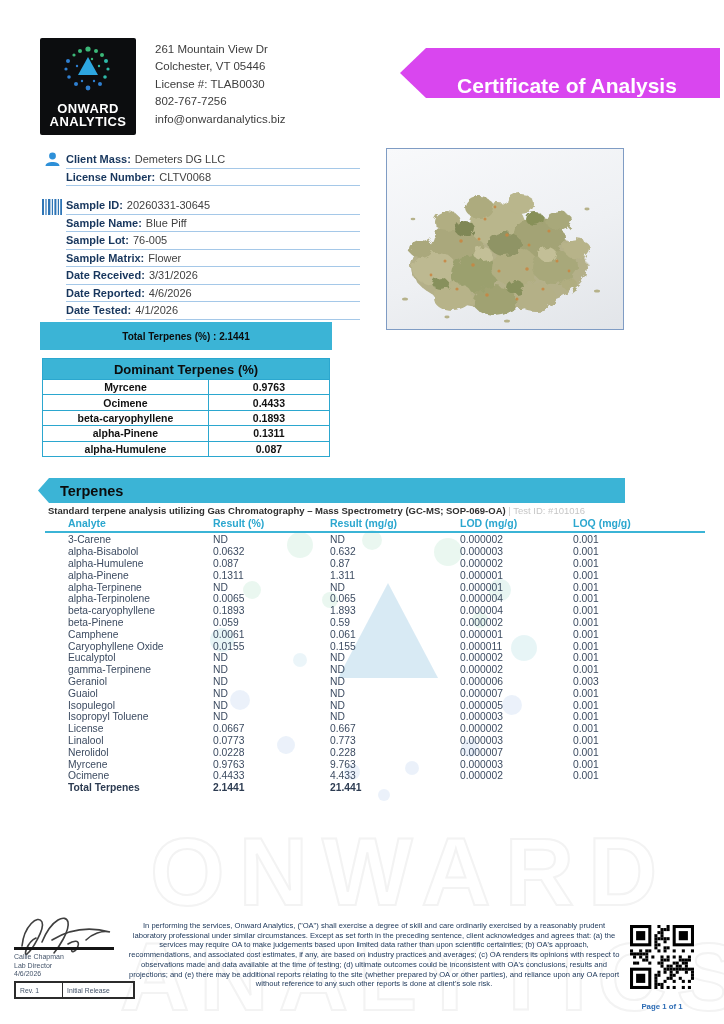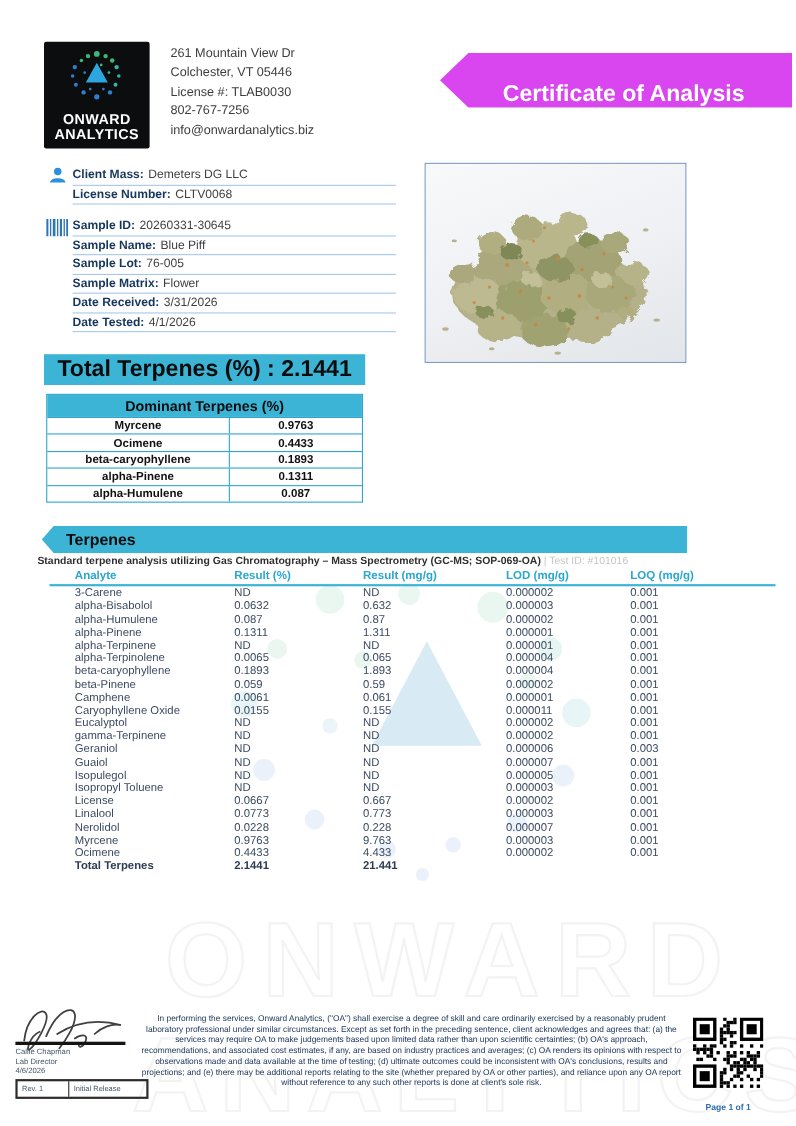--- a/index.html
+++ b/index.html
@@ -28,36 +28,36 @@
   .info-value{color:#3f3f3f;margin-left:4px;white-space:pre;}
   .side-icon{position:absolute;}
 
   
   .photo{position:absolute;left:386px;top:148px;width:238px;height:182px;border:1px solid #7f9cc4;
          background:linear-gradient(160deg,#f8f9fb 0%,#eef0f3 55%,#e2e5e9 100%);box-sizing:border-box;}
 
   
   .total-banner{position:absolute;left:40px;top:322px;width:292px;height:28px;background:#3BB4D6;
                 display:flex;align-items:center;justify-content:center;}
-  .total-banner span{font-weight:bold;font-size:21px;color:#0c0c0c;}
+  .total-banner span{font-weight:bold;font-size:10px;color:#0c0c0c;}
 
   
   .dom-table{position:absolute;left:42px;top:358px;width:288px;border:1px solid #2ba7cf;box-sizing:border-box;}
   .dom-head{background:#3BB4D6;height:20px;display:flex;align-items:center;justify-content:center;
             font-weight:bold;font-size:13px;color:#0c0c0c;}
   .dom-row{display:grid;grid-template-columns:58% 42%;border-top:1px solid #2ba7cf;height:14.4px;}
   .dom-row span{display:flex;align-items:center;justify-content:center;font-size:10.5px;font-weight:bold;color:#111;}
   .dom-row span:first-child{border-right:1px solid #2ba7cf;}
 
   
   .terp-banner{position:absolute;left:38px;top:478px;width:587px;height:25px;background:#3BB4D6;
                clip-path:polygon(0 50%,11px 0,100% 0,100% 100%,11px 100%);
                display:flex;align-items:center;}
   .terp-banner span{font-weight:bold;font-size:14.5px;color:#0c0c0c;padding-left:22px;}
-  .terp-sub{position:absolute;left:34px;top:505px;font-size:9.5px;color:#2f2f2f;font-weight:bold;}
+  .terp-sub{position:absolute;left:48px;top:505px;font-size:9.5px;color:#2f2f2f;font-weight:bold;}
   .terp-sub .testid{font-weight:normal;color:#c6c6c6;}
   .terp-grid{display:grid;grid-template-columns:145px 117px 130px 113px 1fr;align-items:center;}
   #terp-header{position:absolute;left:68px;top:516px;width:640px;height:13px;
                font-size:10.5px;font-weight:bold;color:#2ba7cf;}
   .terp-rule{position:absolute;left:45px;top:531px;width:660px;height:2px;background:#3BB4D6;}
   #terp-rows{position:absolute;left:68px;top:534px;width:640px;}
   .terp-row{height:11.8px;font-size:10.3px;color:#3c4b61;}
   .terp-row.total{font-weight:bold;color:#2d3c52;}
 
   
@@ -194,20 +194,24 @@
           <span class="info-label">Sample Lot:</span>
           <span class="info-value">76-005</span>
         </div>
         <div class="info-row">
           <span class="info-label">Sample Matrix:</span>
           <span class="info-value">Flower</span>
         </div>
         <div class="info-row">
           <span class="info-label">Date Received:</span>
           <span class="info-value">3/31/2026</span>
+        </div>
+        <div class="info-row">
+          <span class="info-label">Date Reported:</span>
+          <span class="info-value">4/6/2026</span>
         </div>
         <div class="info-row">
           <span class="info-label">Date Tested:</span>
           <span class="info-value">4/1/2026</span>
         </div>
       </div>
 
     <div class="photo">
       <svg width="236" height="180" viewBox="0 0 236 180">
         <defs>

